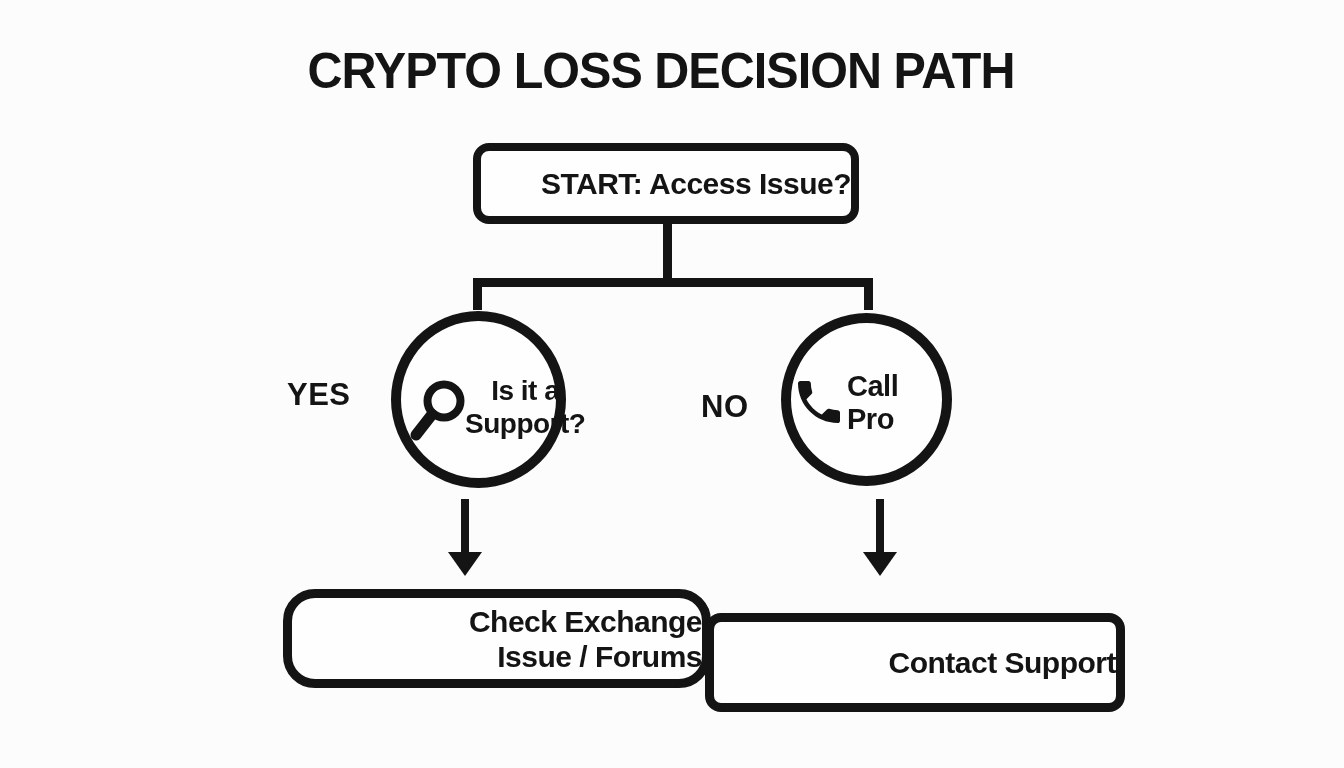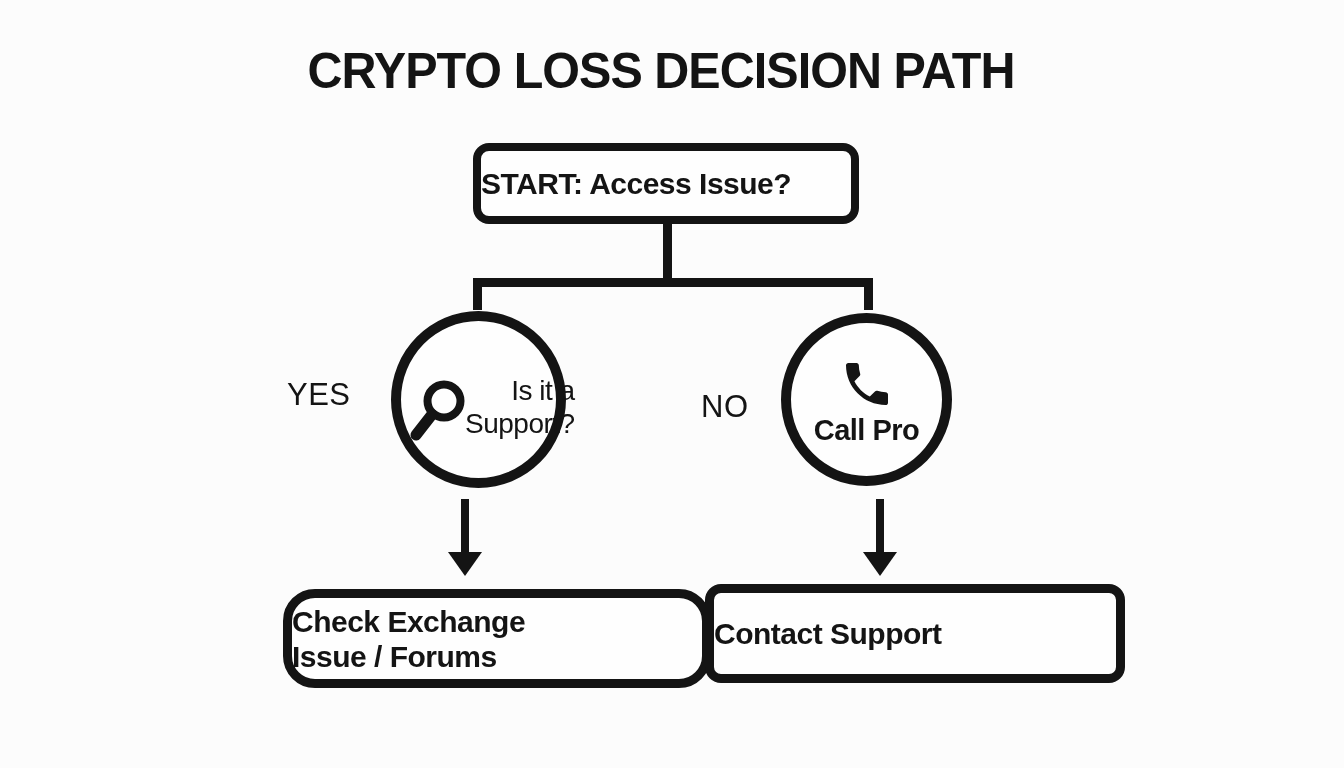--- a/index.html
+++ b/index.html
@@ -31,21 +31,21 @@
     white-space: nowrap;
   }
   .node-box {
     position: absolute;
     box-sizing: border-box;
     background: var(--fill, #fefefe);
     border: 8px solid var(--ink, #141414);
     border-radius: 16px;
     display: flex;
     flex-direction: column;
-    align-items: flex-start;
+    align-items: flex-end;
     justify-content: center;
     text-align: center;
     font-weight: bold;
   }
   #start-box {
     left: 473px;
     top: 143px;
     width: 386px;
     height: 81px;
     font-size: 30px;
@@ -59,21 +59,21 @@
   }
   #outcome-left {
     left: 283px;
     top: 589px;
     width: 428px;
     height: 99px;
     border-radius: 32px;
   }
   #outcome-right {
     left: 705px;
-    top: 584px;
+    top: 613px;
     width: 420px;
     height: 99px;
   }
   .connector {
     position: absolute;
     background: var(--ink, #141414);
   }
   #trunk-line      { left: 663px; top: 223px; width: 9px;  height: 60px; }
   #branch-bar      { left: 473px; top: 278px; width: 400px; height: 9px; }
   #stub-left       { left: 473px; top: 278px; width: 9px;  height: 32px; }
@@ -90,53 +90,53 @@
     top: 311px;
     width: 175px;
     height: 177px;
   }
   #call-circle {
     left: 781px;
     top: 313px;
     width: 171px;
     height: 173px;
     display: flex;
-    flex-direction: column;
+    flex-direction: row;
     align-items: center;
     justify-content: center;
     padding-top: 4px;
   }
   .glitch-icon-wrap {
     position: absolute;
     left: 6px;
     top: 54px;
     width: 62px;
     height: 74px;
   }
   .glitch-text {
     position: absolute;
     left: 64px;
     top: 53px;
     font-size: 28px;
-    font-weight: normal;
+    font-weight: bold;
     line-height: 33px;
     letter-spacing: -0.5px;
-    text-align: right;
+    text-align: center;
     white-space: nowrap;
   }
   .call-text {
     font-size: 29px;
     font-weight: bold;
     letter-spacing: -0.5px;
     margin-top: 2px;
   }
   .branch-label {
     position: absolute;
     font-size: 31px;
-    font-weight: normal;
+    font-weight: bold;
     letter-spacing: 0.5px;
   }
   #label-yes { left: 287px; top: 377px; }
   #label-no  { left: 701px; top: 389px; }
   .arrow-shaft {
     position: absolute;
     width: 8px;
     height: 56px;
     background: var(--ink, #141414);
   }

